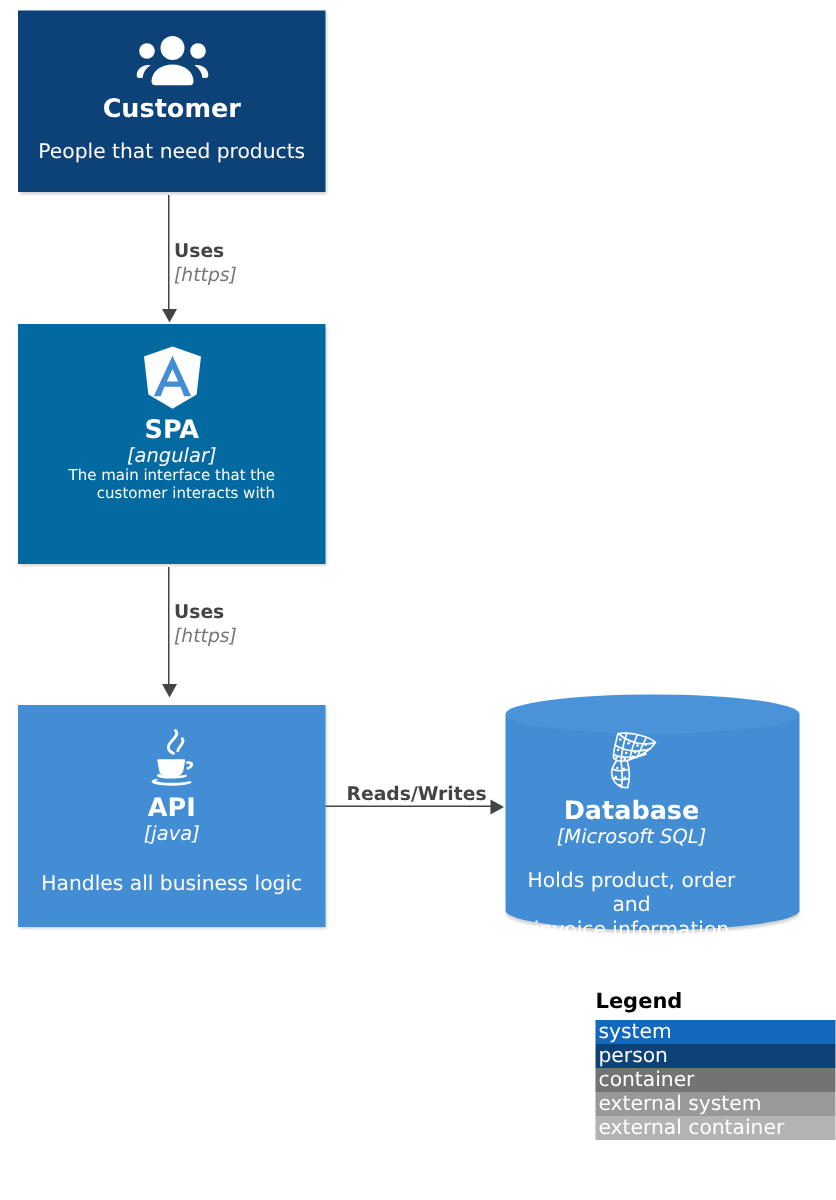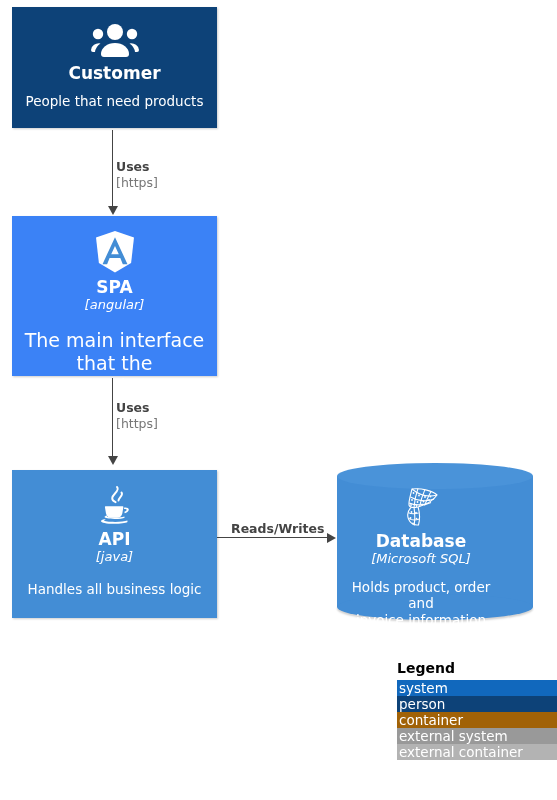--- a/index.html
+++ b/index.html
@@ -49,21 +49,21 @@
   #node-customer .desc{font-size:13.5px;margin-top:10px;}
 
   
   #node-spa{
     left:12px;top:216px;width:205px;height:160px;
     background:#438dd5;
   }
   #node-spa .icon{margin-top:14px;height:44px;}
   #node-spa .title{font-size:17px;margin-top:4px;}
   #node-spa .tech{font-size:13px;margin-top:1px;}
-  #node-spa .desc{font-size:19px;margin-top:17px;}
+  #node-spa .desc{font-size:10px;}
 
   
   #node-api{
     left:12px;top:470px;width:205px;height:148px;
     background:#438dd5;
   }
   #node-api .icon{margin-top:14px;height:44px;}
   #node-api .title{font-size:17px;margin-top:2px;}
   #node-api .tech{font-size:13px;margin-top:1px;}
   #node-api .desc{font-size:13.5px;margin-top:17px;}
@@ -117,21 +117,21 @@
   .rel-label{
     position:absolute;
     text-align:center;
     line-height:1.25;
     white-space:nowrap;
   }
   .rel-label .rel-name{
     font-size:12.5px;font-weight:bold;color:#444444;display:block;
   }
   .rel-label .rel-tech{
-    font-size:12.5px;color:#777777;display:block;
+    font-size:12.5px;font-style:italic;color:#777777;display:block;
   }
 
   #rel-uses1-line{left:112px;top:130px;height:78px;}
   #rel-uses1-arrow{left:108px;top:206px;}
   #rel-uses1-label{left:116px;top:159px;text-align:left;}
 
   #rel-uses2-line{left:112px;top:378px;height:80px;}
   #rel-uses2-arrow{left:108px;top:456px;}
   #rel-uses2-label{left:116px;top:400px;text-align:left;}
 
@@ -171,21 +171,21 @@
         <circle cx="7" cy="11" r="5.2" fill="#ffffff"></circle>
         <path d="M0 27 a8 7 0 0 1 9.5 -6.6 a17 13 0 0 0 -5.5 8.6 H2 q-2 0 -2 -2 z" fill="#ffffff"></path>
         <circle cx="41" cy="11" r="5.2" fill="#ffffff"></circle>
         <path d="M48 27 a8 7 0 0 0 -9.5 -6.6 a17 13 0 0 1 5.5 8.6 H46 q2 0 2 -2 z" fill="#ffffff"></path>
       </svg>
     </div>
     <div class="title">Customer</div>
     <div class="desc">People that need products</div>
   </div>
 
-  <div class="node" id="node-spa" style="background: #3b82f6;">
+  <div class="node" id="node-spa" style="background: #0369a1; text-align: right;">
     <div class="icon">
       <svg width="42" height="44" viewBox="0 0 42 44" aria-hidden="true">
         <path d="M21 1 L40 7.6 L37.1 33 L21 42.5 L4.9 33 L2 7.6 Z" fill="#ffffff"></path>
         <path d="M21 7.2 L33.5 34.2 H28.8 L26.3 27.9 H15.6 L13.1 34.2 H8.5 Z
                  M21 16 L17.2 24.3 H24.8 Z" fill="#438dd5"></path>
       </svg>
     </div>
     <div class="title">SPA</div>
     <div class="tech">[angular]</div>
     <div class="desc">
@@ -288,21 +288,21 @@
   </div>
 
   <div id="legend">
     <div class="legend-title">Legend</div>
     <div class="legend-row" style="background: rgb(17, 104, 189);">
       <span>system</span>
     </div>
     <div class="legend-row" style="background: rgb(13, 66, 120);">
       <span>person</span>
     </div>
-    <div class="legend-row" style="background: #a16207;">
+    <div class="legend-row" style="background: #737373;">
       <span>container</span>
     </div>
     <div class="legend-row" style="background: rgb(153, 153, 153);">
       <span>external system</span>
     </div>
     <div class="legend-row" style="background: rgb(179, 179, 179);">
       <span>external container</span>
     </div>
   </div>
 

